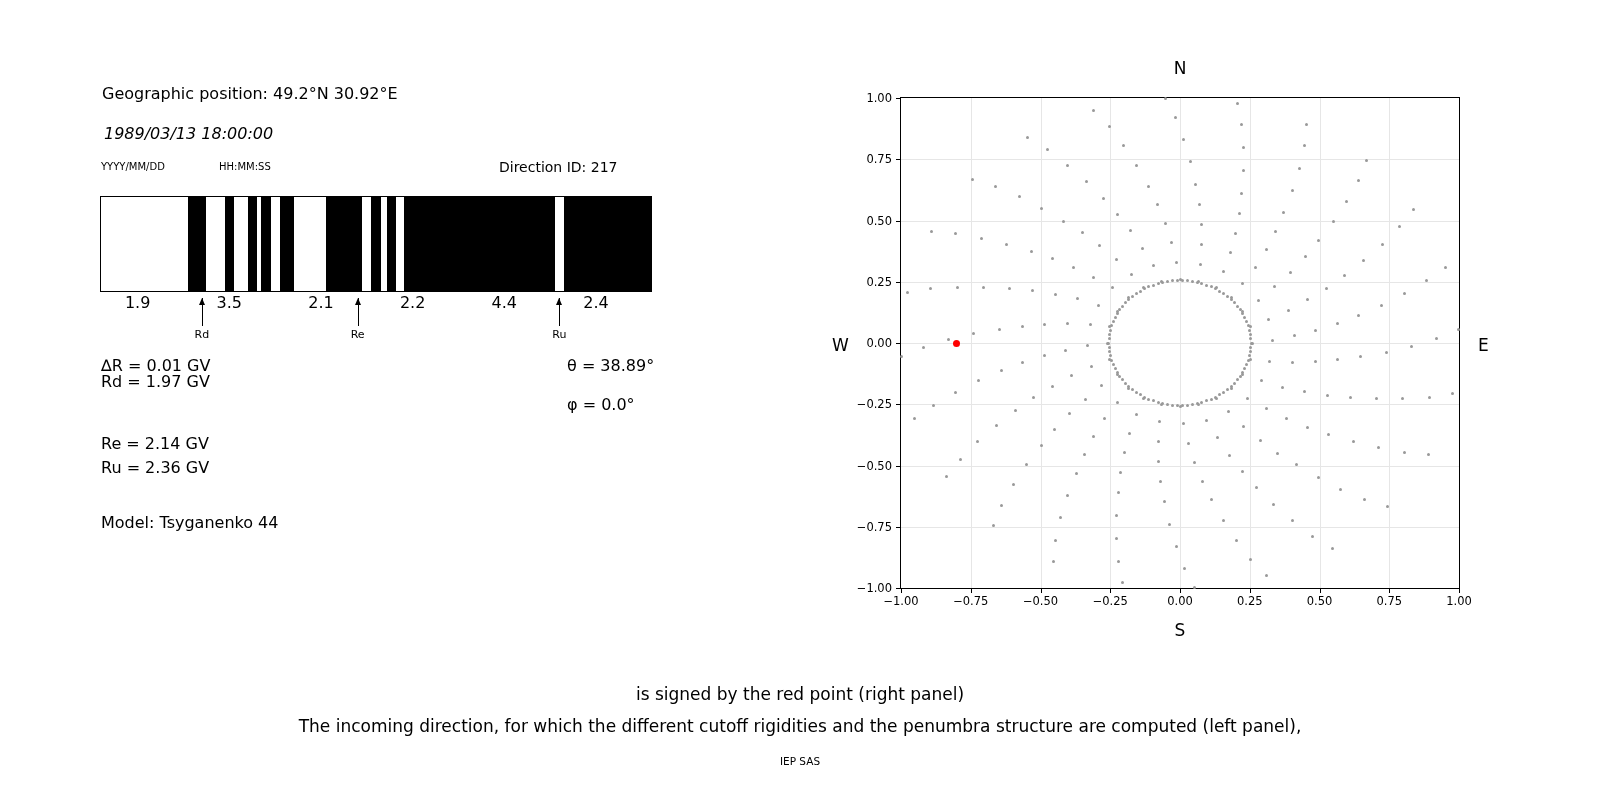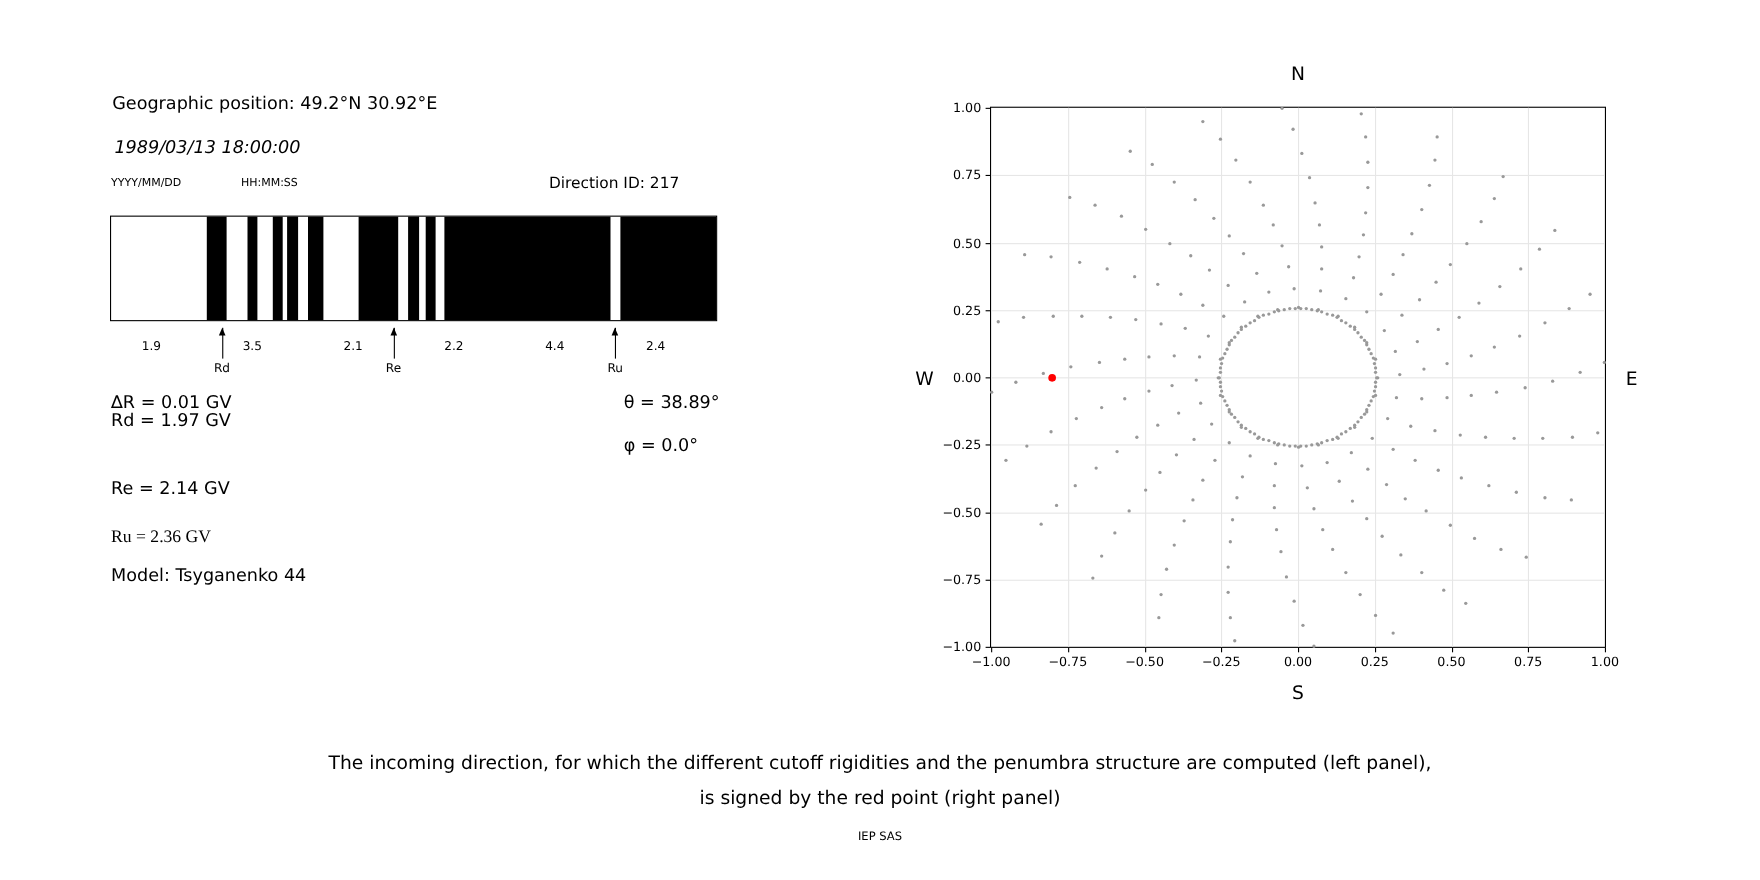--- a/index.html
+++ b/index.html
@@ -57,22 +57,22 @@
   
   #penumbra-axis {
     position: absolute;
     left: 100px;
     top: 292px;
     width: 552px;
     height: 60px;
   }
   .tick-label {
     position: absolute;
-    top: 16px;
-    font-size: 11px;
+    top: 1px;
+    font-size: 16px;
     transform: translateX(-50%);
   }
   .marker {
     position: absolute;
     top: 6px;
     width: 1px;
     height: 28px;
     background: #000;
   }
   .marker::before {
@@ -90,21 +90,21 @@
     top: 36px;
     font-size: 11px;
     transform: translateX(-50%);
   }
 
   
   .val { font-size: 16px; position: absolute; white-space: nowrap; }
   #v-dR    { left: 101px; top: 356px; }
   #v-Rd    { left: 101px; top: 372px; }
   #v-Re    { left: 101px; top: 434px; }
-  #v-Ru    { left: 101px; top: 480px; font-family: Liberation Serif, serif; }
+  #v-Ru    { left: 101px; top: 458px; }
   #v-model { left: 101px; top: 513px; }
   #v-theta { left: 567px; top: 356px; }
   #v-phi   { left: 567px; top: 395px; }
 
   
   #right-panel {
     position: absolute;
     left: 800px;
     top: 40px;
     width: 760px;
@@ -638,16 +638,16 @@
       <div class="ax-tick-y" style="top: 180.5px;">0.50</div>
       <div class="ax-tickmark-y" style="top: 180.5px;"></div>
       <div class="ax-tick-y" style="top: 119.25px;">0.75</div>
       <div class="ax-tickmark-y" style="top: 119.25px;"></div>
       <div class="ax-tick-y" style="top: 58px;">1.00</div>
       <div class="ax-tickmark-y" style="top: 58px;"></div>
     </div>
 </div>
 
 <div id="caption">
+  <div>is signed by the red point (right panel)</div>
   <div>The incoming direction, for which the different cutoff rigidities and the penumbra structure are computed (left panel),</div>
-  <div>is signed by the red point (right panel)</div>
 </div>
 <div id="footer">IEP SAS</div>
 
 </body></html>

